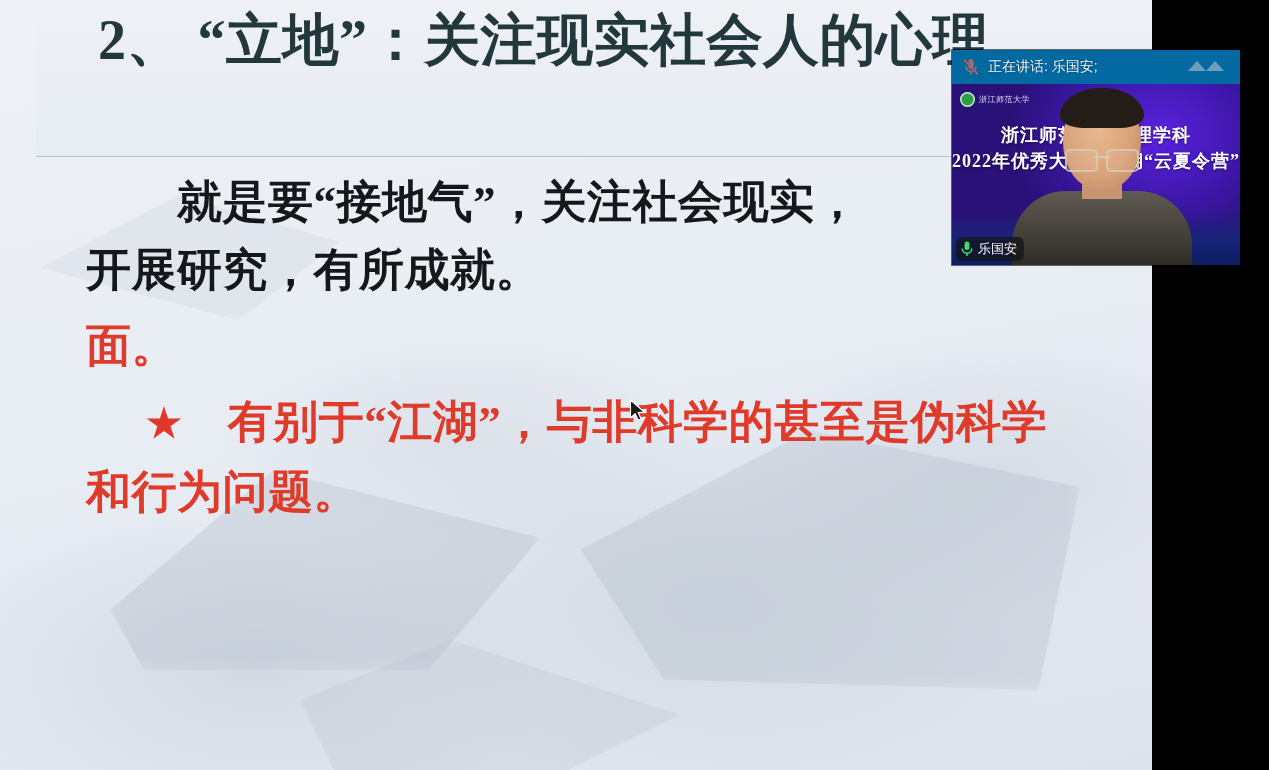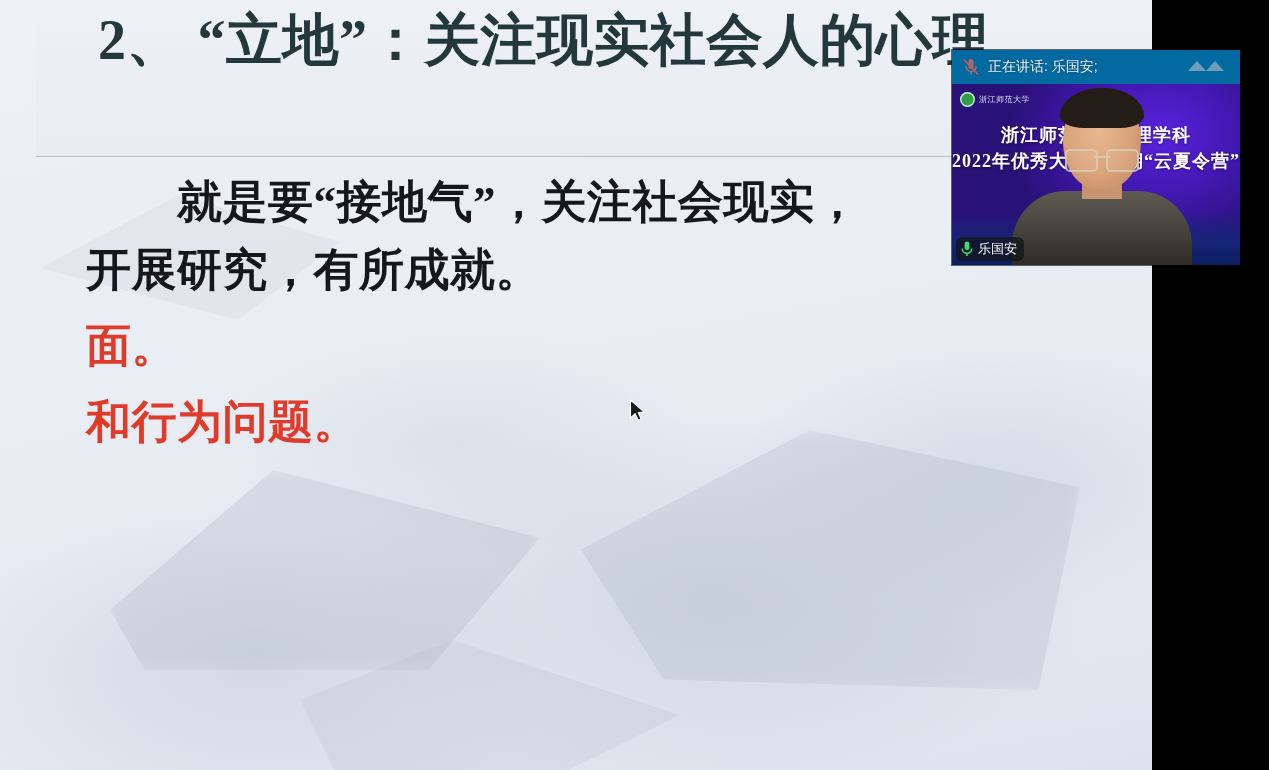--- a/index.html
+++ b/index.html
@@ -169,20 +169,23 @@
 
         <div class="para indent">　　就是要“接地气”，关注社会现实，</div>
         <div class="para">开展研究，有所成就。</div>
 
         <div class="spacer-sm"></div>
 
         <div class="bullet-para">面。</div>
 
         <div class="spacer-sm"></div>
 
+        <div class="bullet-para">
+          <span style="display:inline-block;width:60px;"></span><span class="star">★</span><span>　有别于“江湖”，与非科学的甚至是伪科学</span>
+        </div>
         <div class="bullet-para">和行为问题。</div>
 
         <div class="spacer-sm"></div>
 
 
       </div>
     </div>
   </div>
 
   <div id="pip">

